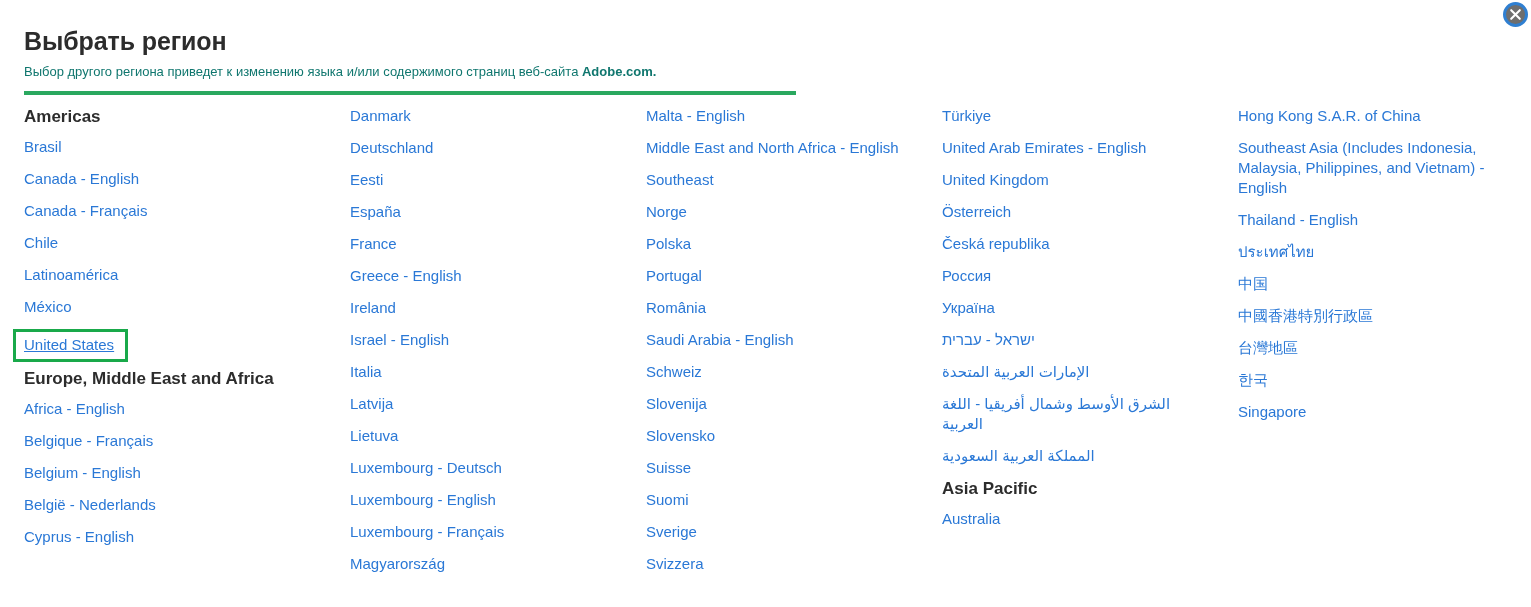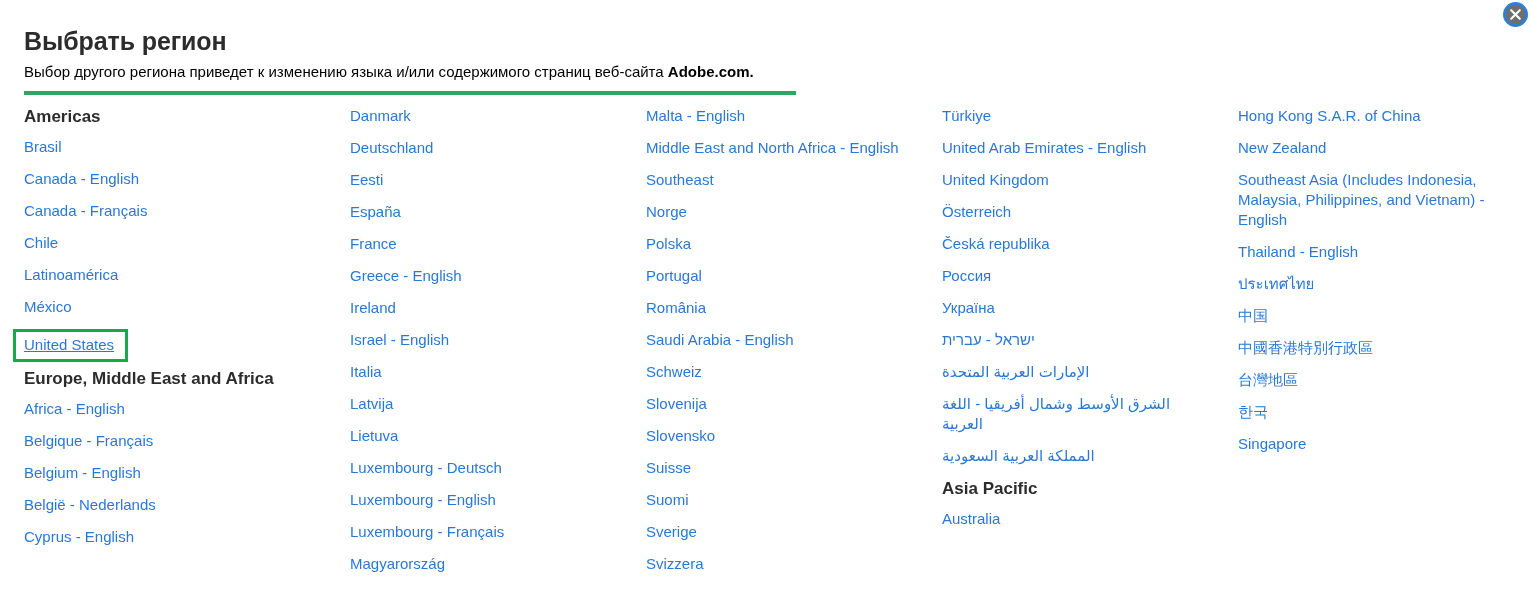--- a/index.html
+++ b/index.html
@@ -47,23 +47,23 @@
     color: #2c2c2c;
     margin: 8px 0 6px 0;
     letter-spacing: -0.1px;
   }
   .subtitle-row {
     width: 772px;
     padding-bottom: 9px;
     border-bottom: 4px solid #2aa85f;
   }
   .subtitle {
-    font-size: 15px;
+    font-size: 13px;
     line-height: 20px;
-    color: #000000;
+    color: #0f766e;
     margin: 0;
     white-space: nowrap;
   }
   .subtitle .brand { font-weight: bold; }
 
   
   .columns {
     position: absolute;
     top: 106px;
     left: 0;
@@ -182,21 +182,20 @@
       <a class="region-link" href="#">Україна</a>
       <a class="region-link rtl" href="#">ישראל - עברית</a>
       <a class="region-link rtl" href="#">الإمارات العربية المتحدة</a>
       <a class="region-link rtl" href="#">الشرق الأوسط وشمال أفريقيا - اللغة العربية</a>
       <a class="region-link rtl" href="#">المملكة العربية السعودية</a>
       <div class="group-heading spaced">Asia Pacific</div>
       <a class="region-link" href="#">Australia</a>
     </div>
     <div class="col">
       <a class="region-link" href="#">Hong Kong S.A.R. of China</a>
-      <a class="region-link" href="#">New Zealand</a>
       <a class="region-link wrap" href="#">Southeast Asia (Includes Indonesia, Malaysia, Philippines, and Vietnam) - English</a>
       <a class="region-link" href="#">Thailand - English</a>
       <a class="region-link" href="#">ประเทศไทย</a>
       <a class="region-link" href="#">中国</a>
       <a class="region-link" href="#">中國香港特別行政區</a>
       <a class="region-link" href="#">台灣地區</a>
       <a class="region-link" href="#">한국</a>
       <a class="region-link" href="#">Singapore</a>
     </div>
   </div>

